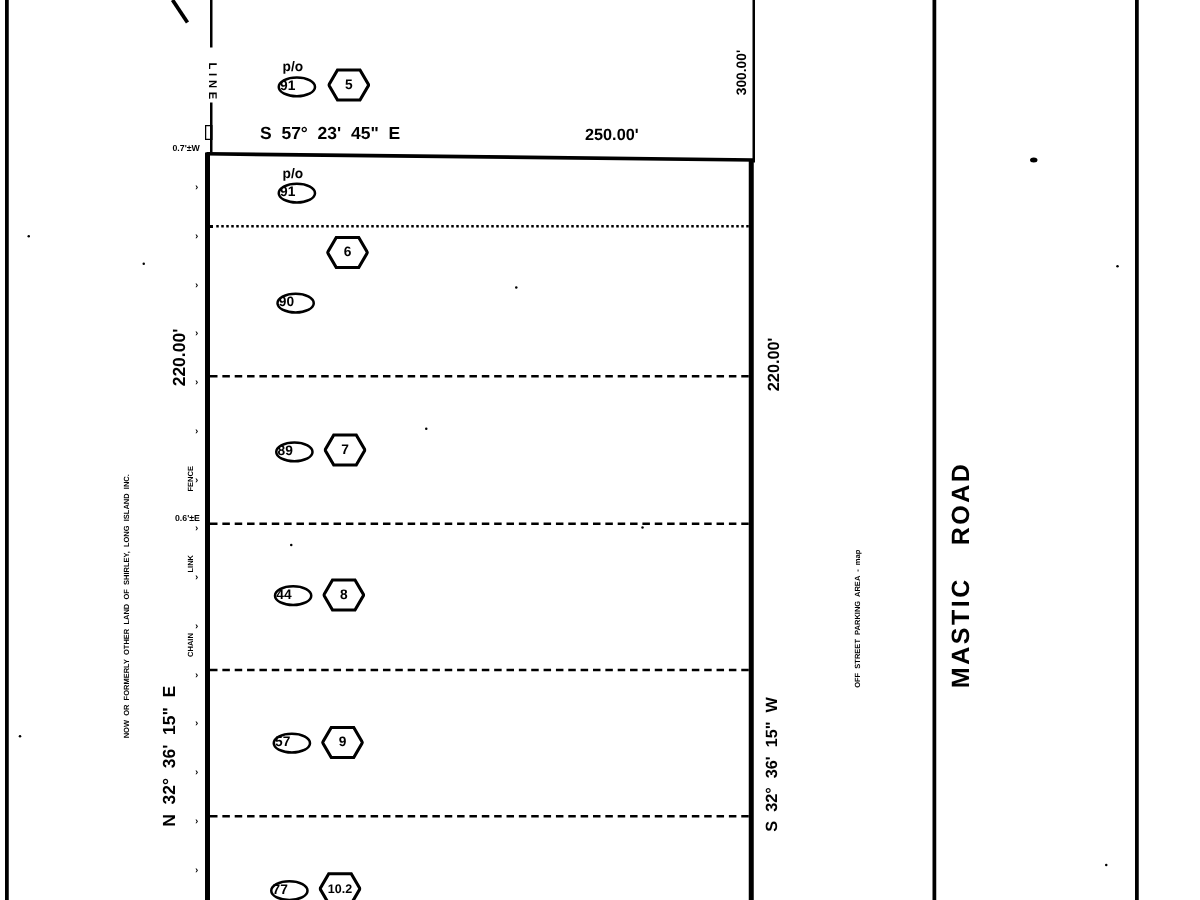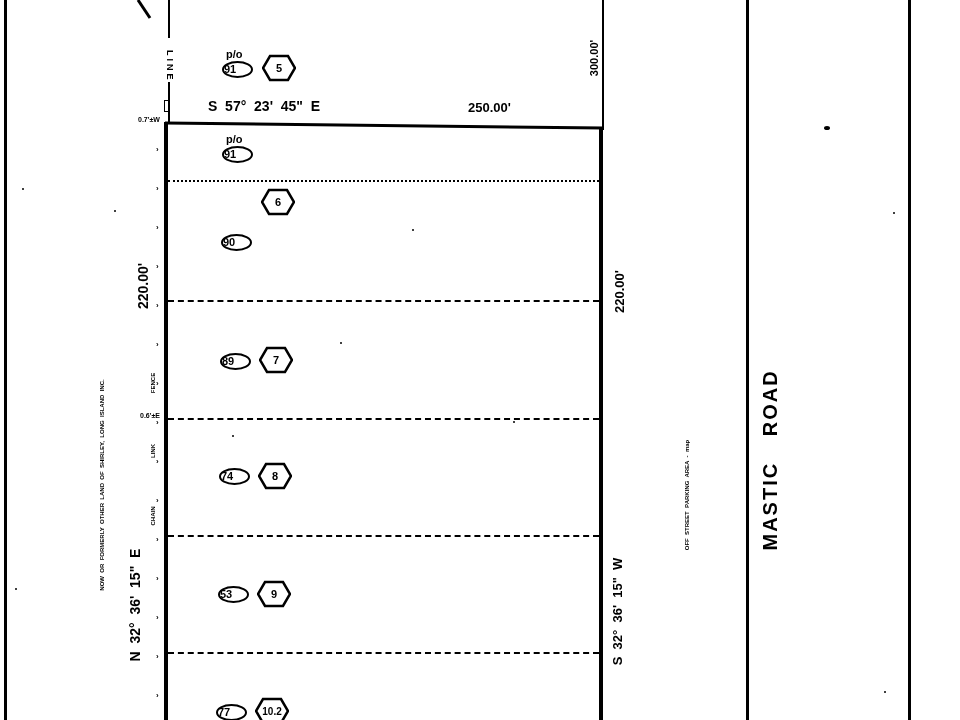--- a/index.html
+++ b/index.html
@@ -78,29 +78,29 @@
 <div class="oval" style="left:221px; top:234px;">90</div>
 
 <div class="oval" style="left:220px; top:353px;">89</div>
 <div class="hex" style="left:259px; top:346px; width:34px; height:28px;">
   <svg width="34" height="28">
       <polygon points="8,2 26,2 33,14 26,26 8,26 1,14" fill="none" stroke="#000" stroke-width="2.5"></polygon>
     </svg>
   <span>7</span>
 </div>
 
-<div class="oval" style="left:219px; top:468px;">74</div>
+<div class="oval" style="left:219px; top:468px;">44</div>
 <div class="hex" style="left:258px; top:462px; width:34px; height:28px;">
   <svg width="34" height="28">
       <polygon points="8,2 26,2 33,14 26,26 8,26 1,14" fill="none" stroke="#000" stroke-width="2.5"></polygon>
     </svg>
   <span>8</span>
 </div>
 
-<div class="oval" style="left:218px; top:586px;">53</div>
+<div class="oval" style="left:218px; top:586px;">57</div>
 <div class="hex" style="left:257px; top:580px; width:34px; height:28px;">
   <svg width="34" height="28">
       <polygon points="8,2 26,2 33,14 26,26 8,26 1,14" fill="none" stroke="#000" stroke-width="2.5"></polygon>
     </svg>
   <span>9</span>
 </div>
 
 <div class="oval" style="left:216px; top:704px;">77</div>
 <div class="hex" style="left:255px; top:697px; width:34px; height:28px;">
   <svg width="34" height="28">

